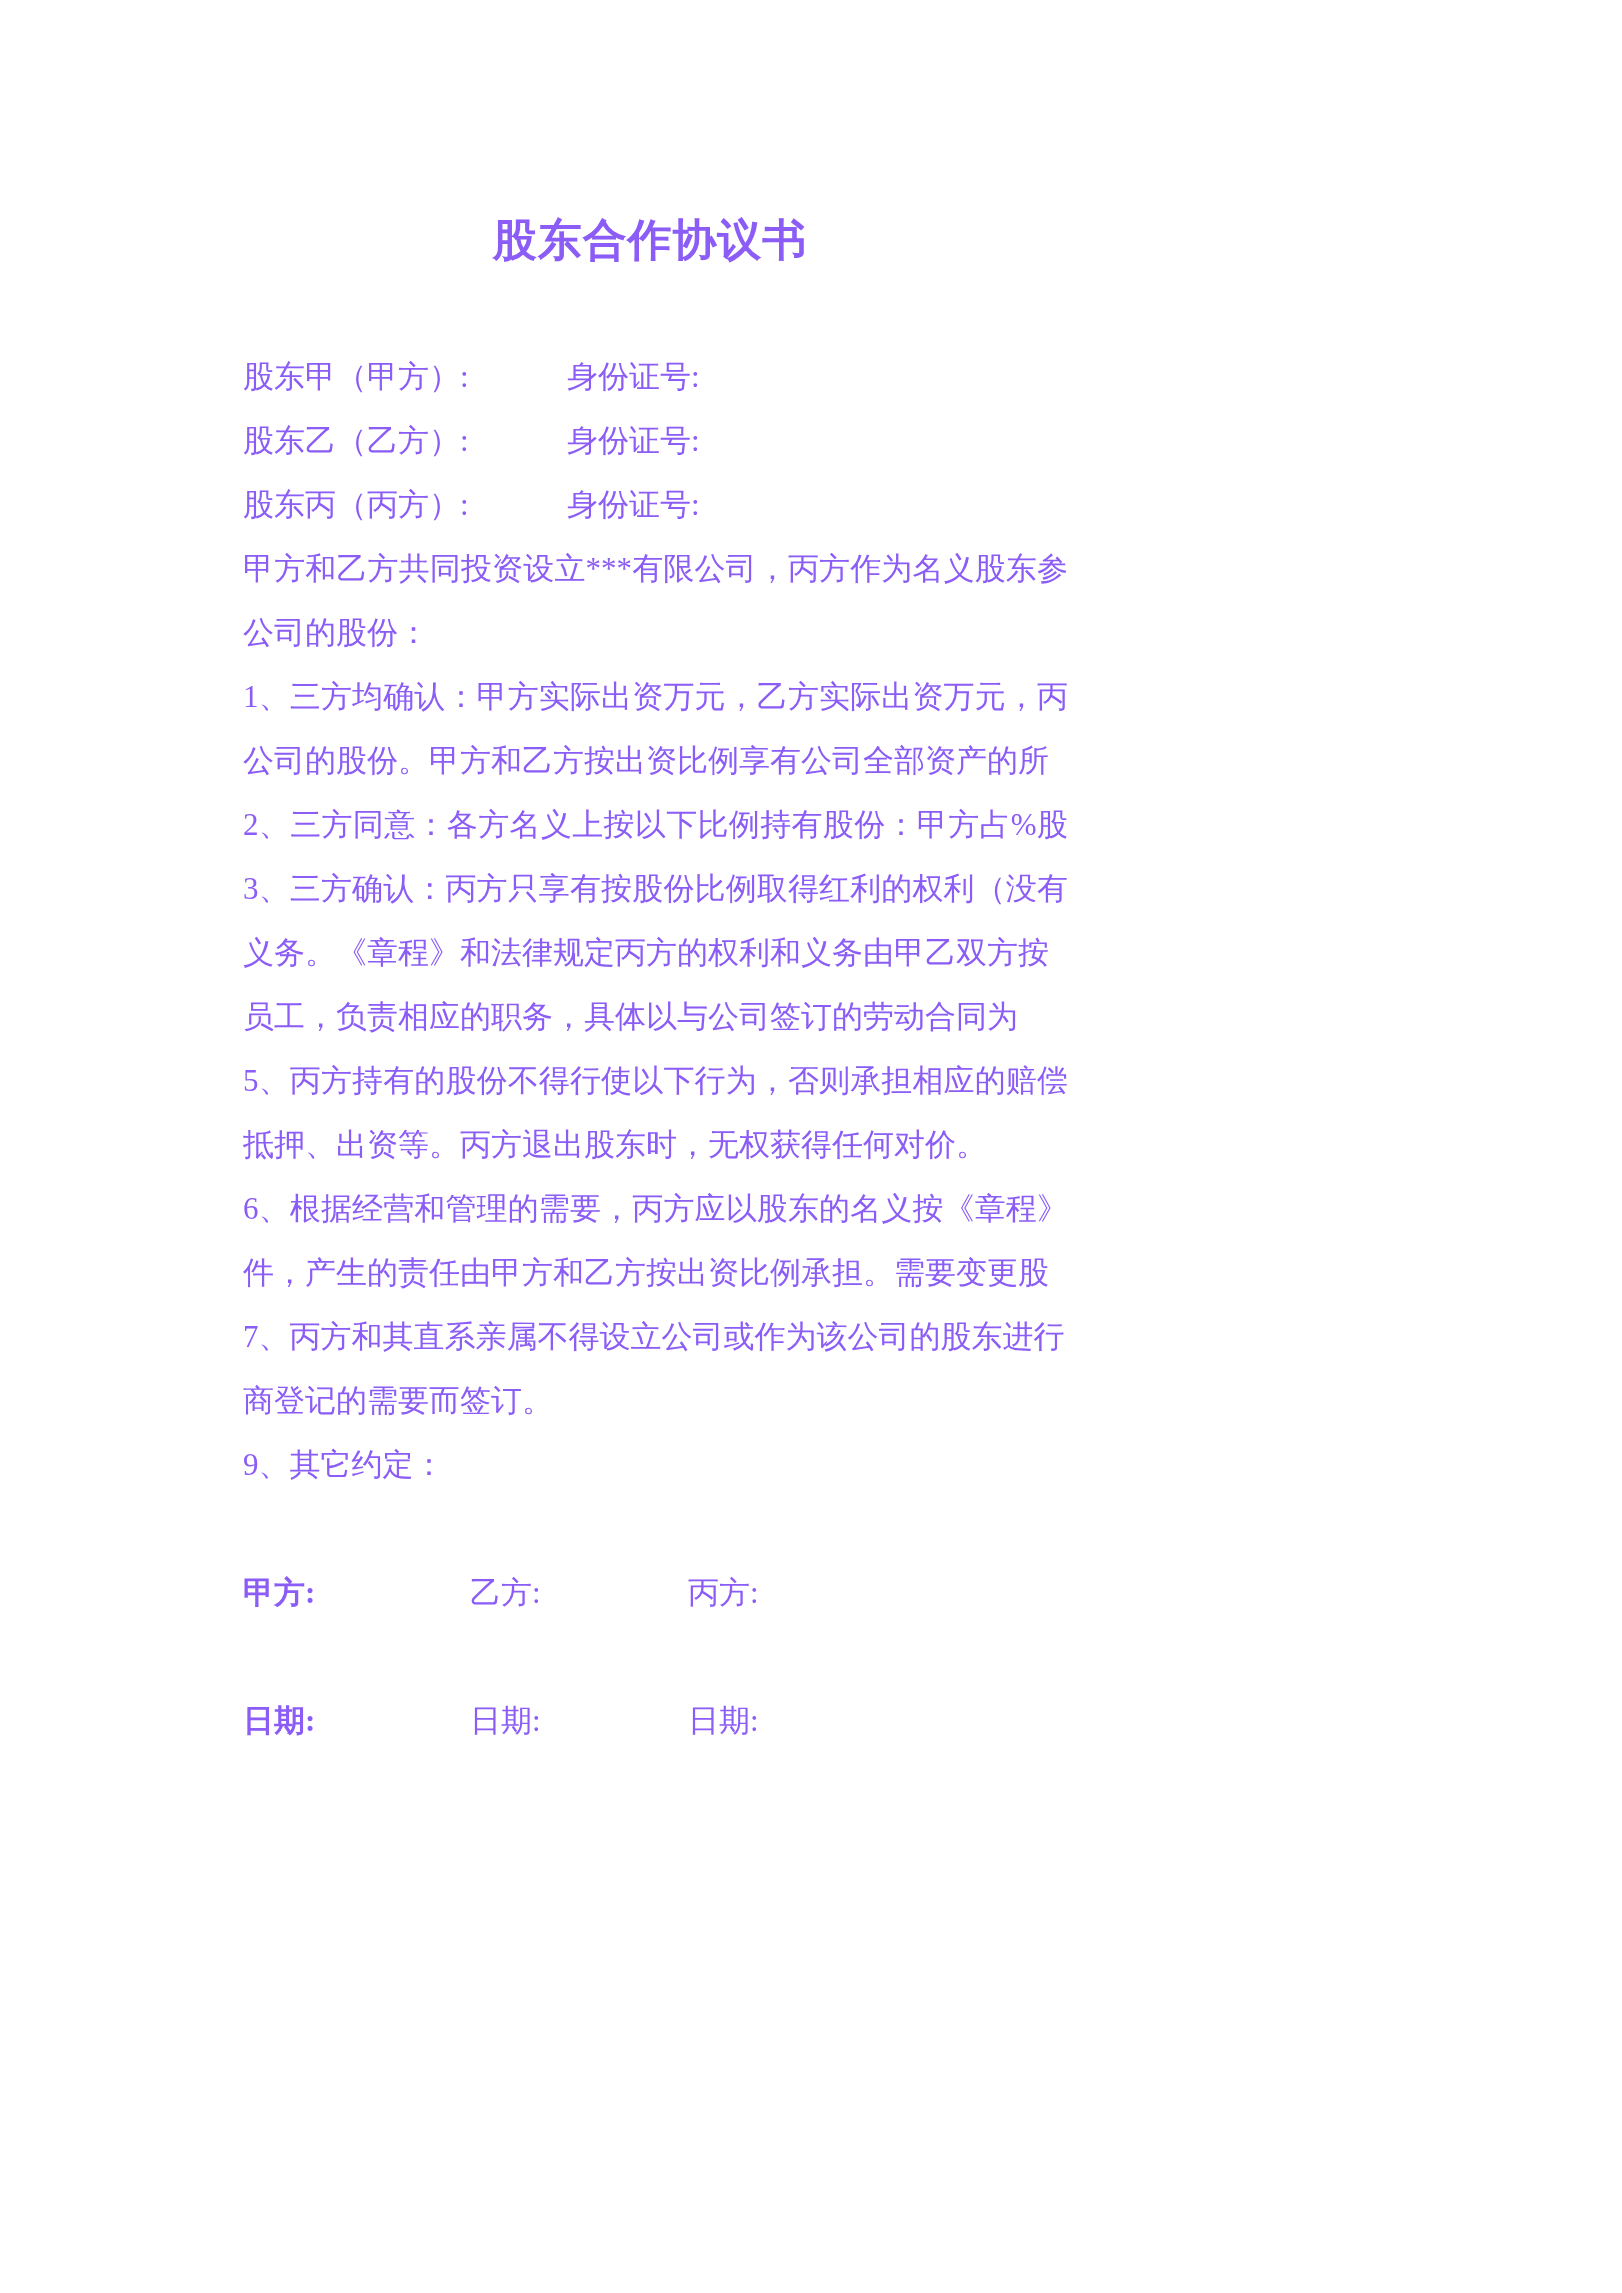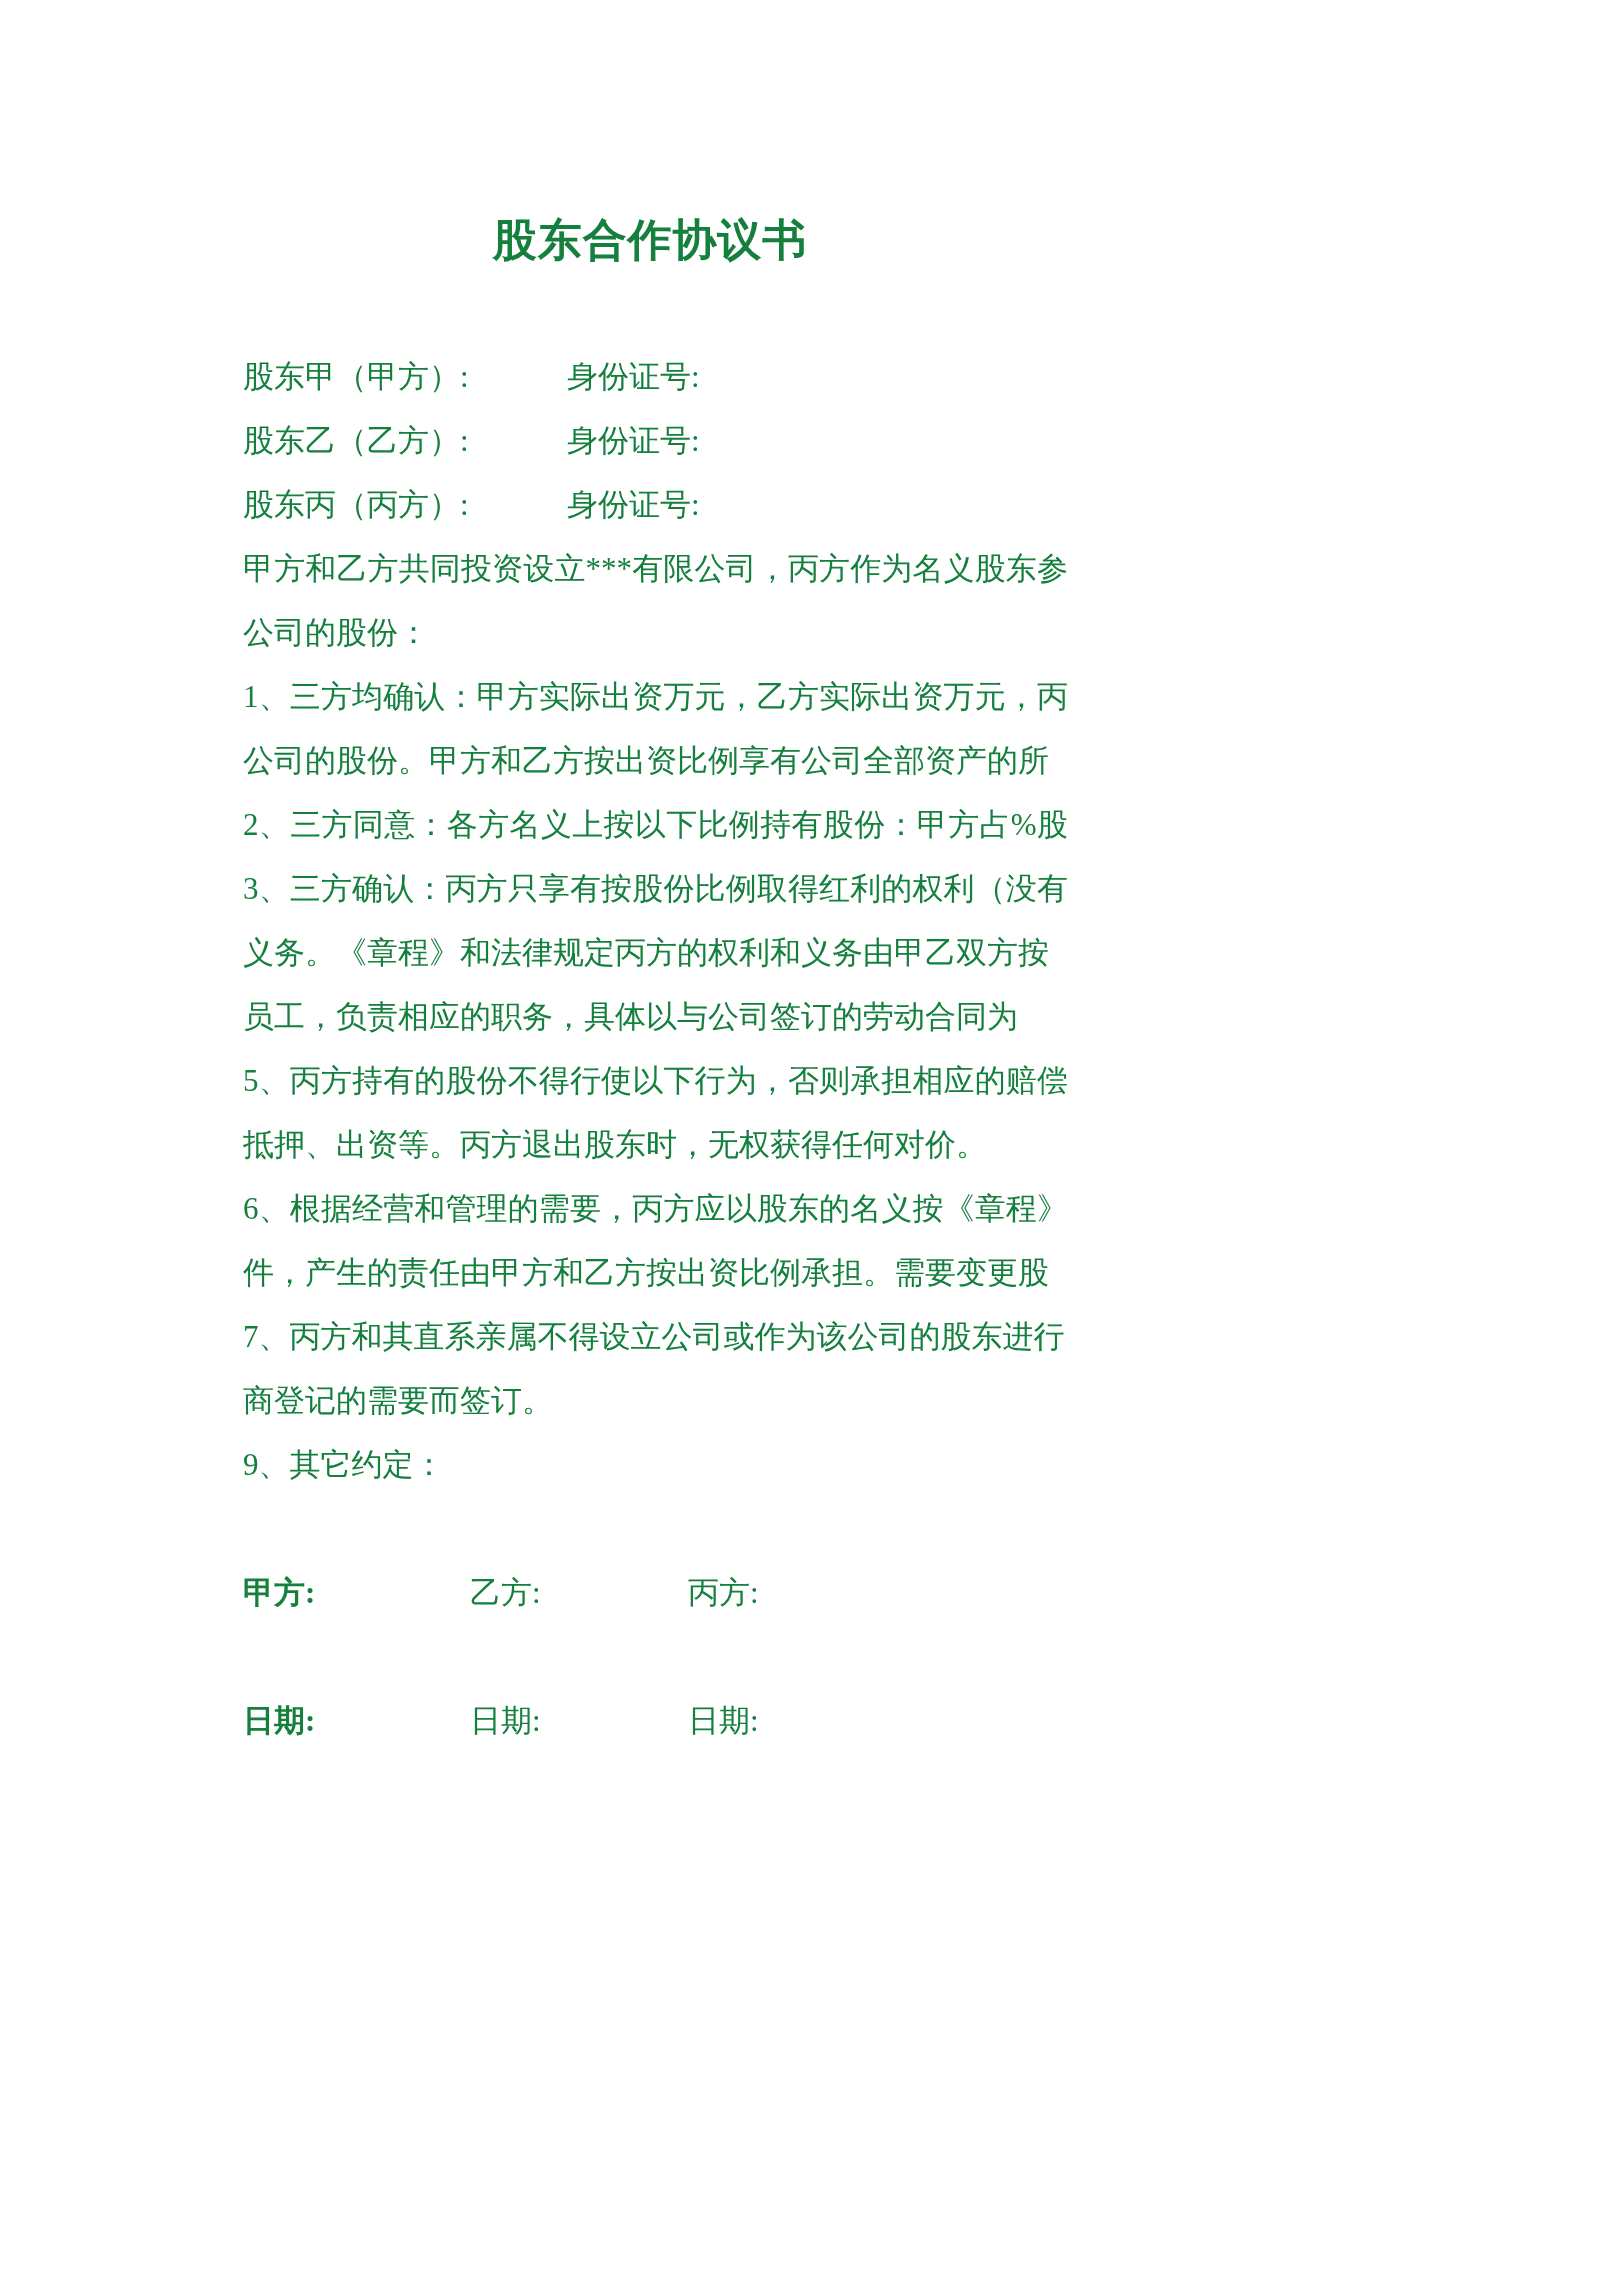--- a/index.html
+++ b/index.html
@@ -6,21 +6,21 @@
     margin: 0;
     padding: 0;
     background: #ffffff;
   }
   .page {
     box-sizing: border-box;
     width: 1300px;
     height: 2294px;
     padding-top: 219px;
     background: #ffffff;
-    color: #15803d;
+    color: #8b5cf6;
     font-family: "Liberation Serif", "DejaVu Serif", serif;
     overflow: hidden;
   }
   .title {
     margin: 0;
     font-size: 44px;
     line-height: 44px;
     font-weight: bold;
     text-align: center;
     letter-spacing: 0.9px;

